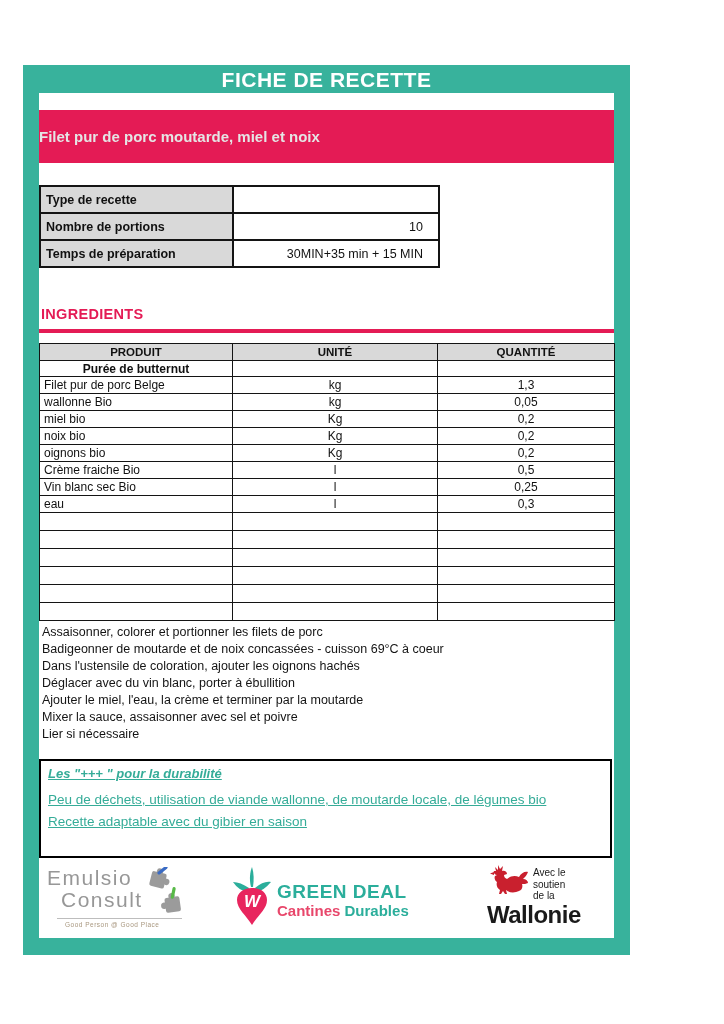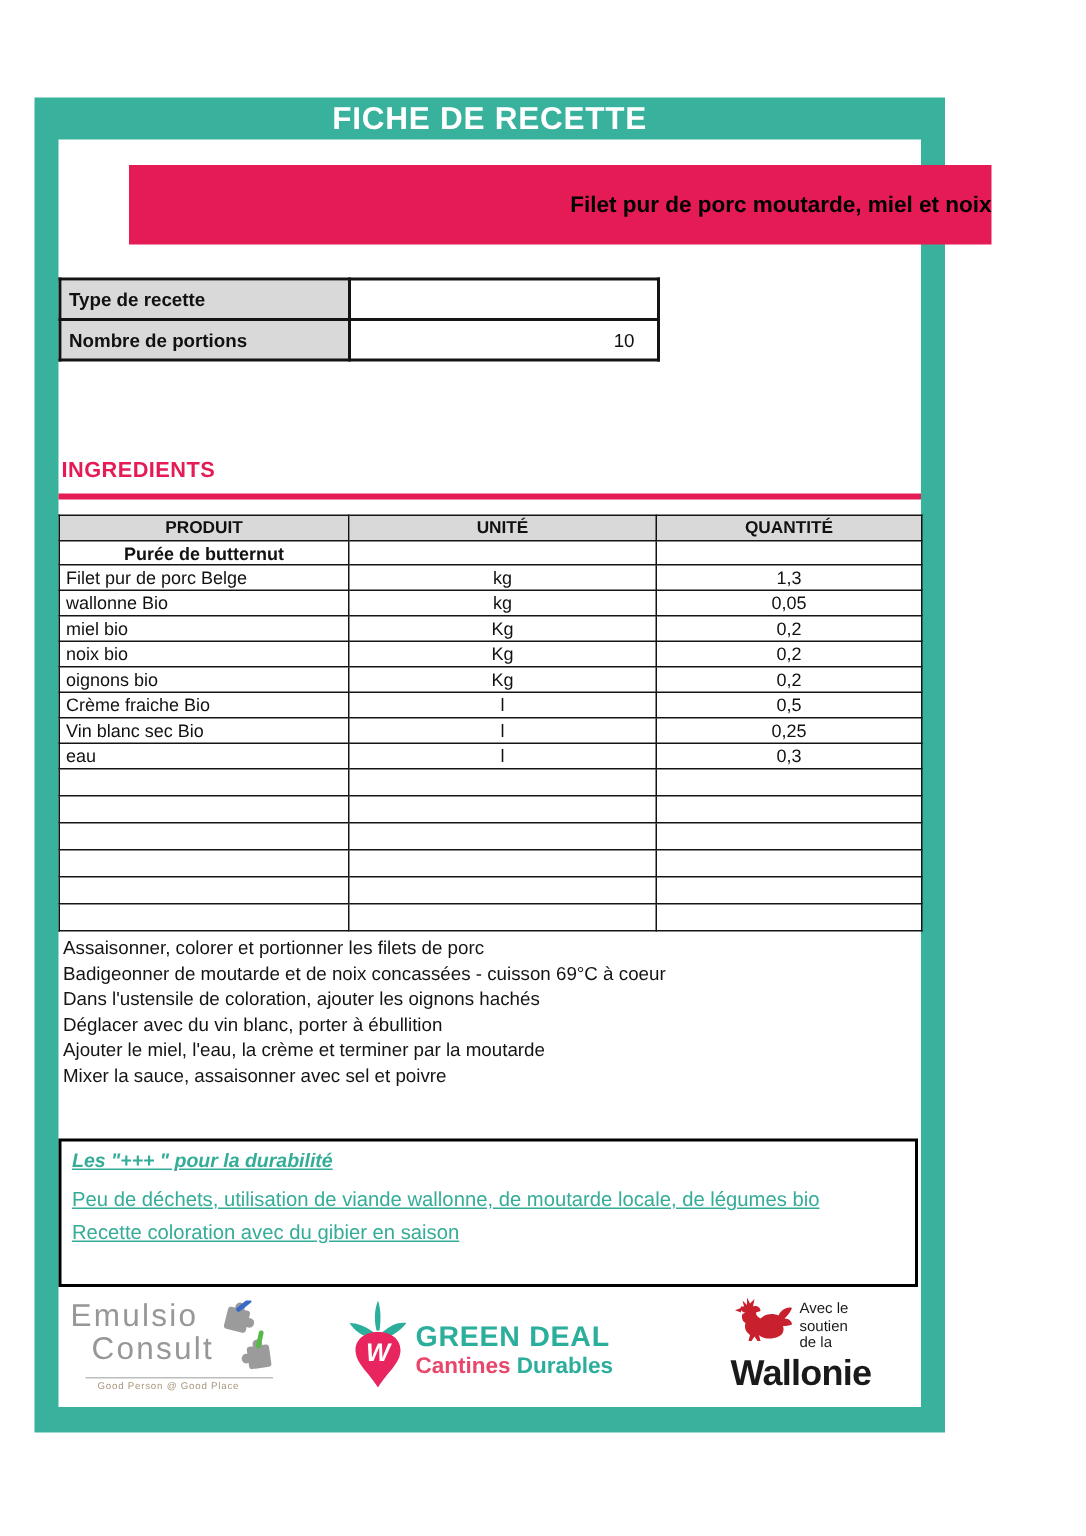--- a/index.html
+++ b/index.html
@@ -10,22 +10,22 @@
   }
   .frame { position:absolute; left:23px; top:65px; width:607px; height:890px; background:#38b29c; }
   .frame-title {
     position:absolute; top:0; left:0; width:100%; height:28px; line-height:29px;
     text-align:center; color:#fff; font-weight:bold; font-size:21px; letter-spacing:.5px;
   }
   .inner { position:absolute; left:16px; top:28px; width:575px; height:845px; background:#fff; }
 
   .recipe-banner {
     position:absolute; left:0; top:17px; width:575px; height:53px; background:#e41b55;
-    display:flex; align-items:center; justify-content:flex-end;
-    color:#000000; font-weight:bold; font-size:15px;margin-left:47px;
+    display:flex; align-items:center; justify-content:flex-start;
+    color:#e5e5e5; font-weight:bold; font-size:15px;
   }
 
   table { border-collapse:collapse; }
   .info-table { position:absolute; left:0; top:92px; width:399px; table-layout:fixed; }
   .info-table td { border:2px solid #141414; height:27px; font-size:12.5px; overflow:hidden; white-space:nowrap; }
   .info-table td.lbl { width:193px; background:#d9d9d9; font-weight:bold; padding-left:5px; }
   .info-table td.val { width:206px; text-align:right; padding-right:15px; }
 
   .ingredients-title { position:absolute; left:2px; top:213px; color:#e41b55; font-weight:bold; font-size:14.5px; letter-spacing:.3px; }
   .ingredients-rule  { position:absolute; left:0; top:236px; width:575px; height:4px; background:#e41b55; }
@@ -87,20 +87,24 @@
     <table class="info-table">
       <tbody>
         <tr>
           <td class="lbl">Type de recette</td>
           <td class="val"></td>
         </tr>
         <tr>
           <td class="lbl">Nombre de portions</td>
           <td class="val">10</td>
         </tr>
+        <tr>
+          <td class="lbl">Temps de préparation</td>
+          <td class="val">30MIN+35 min + 15 MIN</td>
+        </tr>
       </tbody>
     </table>
 
     <div class="ingredients-title">INGREDIENTS</div>
     <div class="ingredients-rule"></div>
 
     <table class="ing-table">
       <colgroup>
           <col class="c1">
           <col class="c2">
@@ -192,26 +196,27 @@
       </tbody>
     </table>
 
     <div class="instructions">
       <div>Assaisonner, colorer et portionner les filets de porc</div>
       <div>Badigeonner de moutarde et de noix concassées - cuisson 69°C à coeur</div>
       <div>Dans l'ustensile de coloration, ajouter les oignons hachés</div>
       <div>Déglacer avec du vin blanc, porter à ébullition</div>
       <div>Ajouter le miel, l'eau, la crème et terminer par la moutarde</div>
       <div>Mixer la sauce, assaisonner avec sel et poivre</div>
+      <div>Lier si nécessaire</div>
     </div>
 
     <div class="durability">
       <div class="d-title">Les "+++ " pour la durabilité</div>
       <div class="d-line"> Peu de déchets, utilisation de viande wallonne, de moutarde locale, de légumes bio</div>
-      <div class="d-line">Recette coloration avec du gibier en saison</div>
+      <div class="d-line">Recette adaptable avec du gibier en saison</div>
     </div>
 
     <div class="logos">
 
       <div class="logo-emulsio">
         <div class="em-row">
           <div class="em-text">
             <span>Emulsio</span>
             <span class="l2">Consult</span>
           </div>

